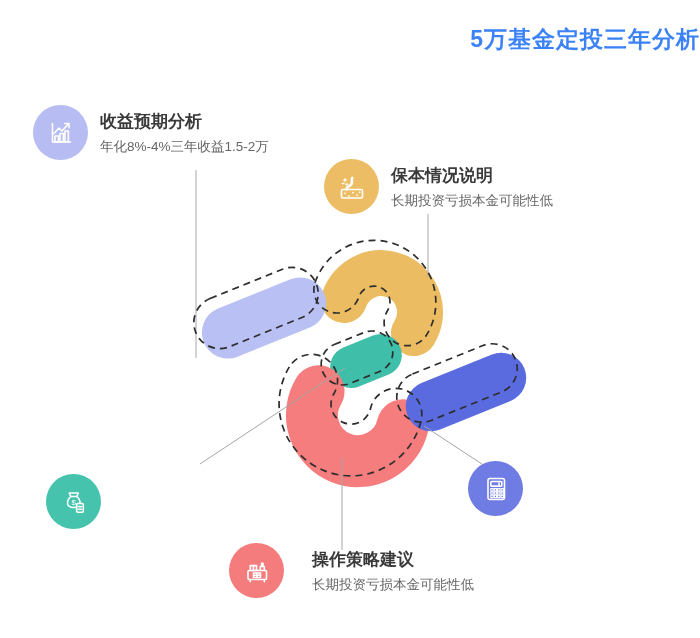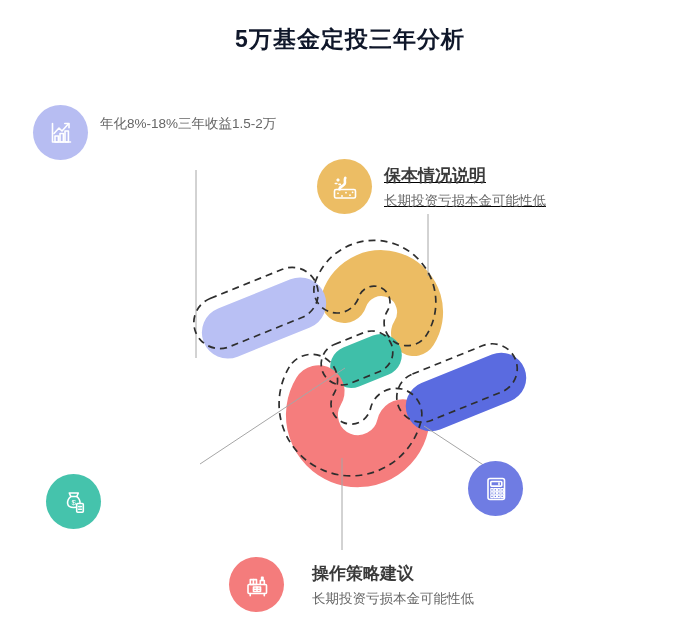--- a/index.html
+++ b/index.html
@@ -2,21 +2,21 @@
 <html><head>
 <meta charset="utf-8">
 <style>
   html,body { margin:0; padding:0; background:#ffffff; }
   .canvas {
     position:relative; width:700px; height:638px; background:#ffffff;
     font-family:"Liberation Sans","DejaVu Sans",sans-serif; overflow:hidden;
   }
   .title {
     position:absolute; top:24px; left:0; width:100%; margin:0;
-    text-align:center; font-size:23px; font-weight:bold; color:#0f172a;
+    text-align:right; font-size:23px; font-weight:bold; color:#3b82f6;
     letter-spacing:1px;
   }
   .scene { position:absolute; left:0; top:0; }
   .item { position:absolute; display:flex; gap:12px; align-items:flex-start; }
   .icon-circle {
     width:55px; height:55px; border-radius:50%; flex:0 0 auto;
     display:flex; align-items:center; justify-content:center;
   }
   .icon-circle svg { display:block; }
   .item-text { padding-top:5px; }
@@ -61,25 +61,26 @@
           <path d="M7.5 6.5 V25 H25.5"></path>
           <rect x="10" y="19" width="3.4" height="6"></rect>
           <rect x="15" y="16.5" width="3.4" height="8.5"></rect>
           <rect x="20" y="14" width="3.4" height="11"></rect>
           <path d="M9 16.5 L14 11 L17 14 L23.5 6.8"></path>
           <path d="M19.8 6.5 H24 V10.7"></path>
         </g>
       </svg>
     </div>
     <div class="item-text">
-      <div class="item-sub">年化8%-18%三年收益1.5-2万</div>
+      <div class="item-title">收益预期分析</div>
+      <div class="item-sub">年化8%-4%三年收益1.5-2万</div>
     </div>
   </div>
 
-  <div class="item" style="left:317px; top:159px;text-decoration:underline;">
+  <div class="item" style="left:324px; top:159px;">
     <div class="icon-circle" style="background-color: rgb(236, 189, 100);">
       <svg width="32" height="32" viewBox="0 0 32 32">
         <g class="glyph">
           <rect x="5.5" y="18.5" width="21" height="8.5" rx="1.5"></rect>
           <path d="M10.5 18.5 C10.5 15 14 15.8 15.5 13.2 C17 10.6 14.8 9.8 16.3 6.8" stroke-width="2.6"></path>
           <path d="M8 9 h2 M9 8 v2 M6.3 12.5 h1.6 M10 13.4 h1.4"></path>
           <path d="M9 22.3 h0.01 M13 25 h0.01 M17 21.7 h0.01 M21 24.2 h0.01 M23.6 21.3 h0.01" stroke-width="1.8"></path>
         </g>
       </svg>
     </div>
@@ -122,21 +123,21 @@
             <rect x="10.8" y="22.2" width="2.4" height="2.4"></rect>
               <rect x="14.2" y="22.2" width="2.4" height="2.4"></rect>
               <rect x="17.6" y="22.2" width="2.4" height="2.4"></rect>
               <rect x="21" y="22.2" width="2.4" height="2.4"></rect>
           </g>
         </g>
       </svg>
     </div>
   </div>
 
-  <div class="item" style="left:229px; top:557px;gap:28px;">
+  <div class="item" style="left:229px; top:543px;gap:28px;">
     <div class="icon-circle" style="background-color: rgb(244, 124, 124);">
       <svg width="32" height="32" viewBox="0 0 32 32">
         <g class="glyph">
           <rect x="7" y="15.5" width="18.5" height="9" rx="1"></rect>
           <rect x="12.5" y="18" width="7" height="4.5"></rect>
           <path d="M16 18 V22.5 M12.5 20.2 H19.5"></path>
           <rect x="9.3" y="10.6" width="6.2" height="4.9"></rect>
           <path d="M12.4 10.6 V15.5"></path>
           <path d="M19.3 15.5 V11.5 H23.3 V15.5 M20.6 11.5 V8.2 H22 V11.5"></path>
           <path d="M9.2 24.5 v2.2 M23.3 24.5 v2.2"></path>

